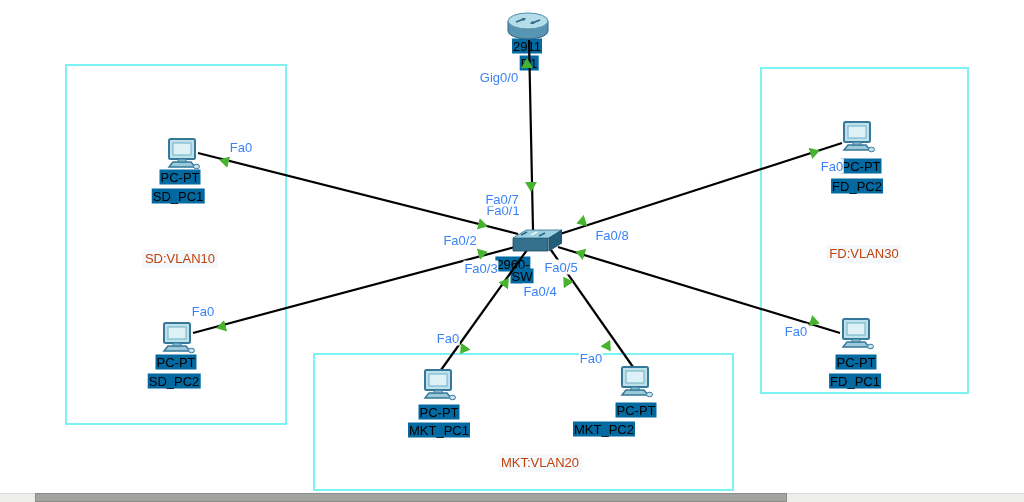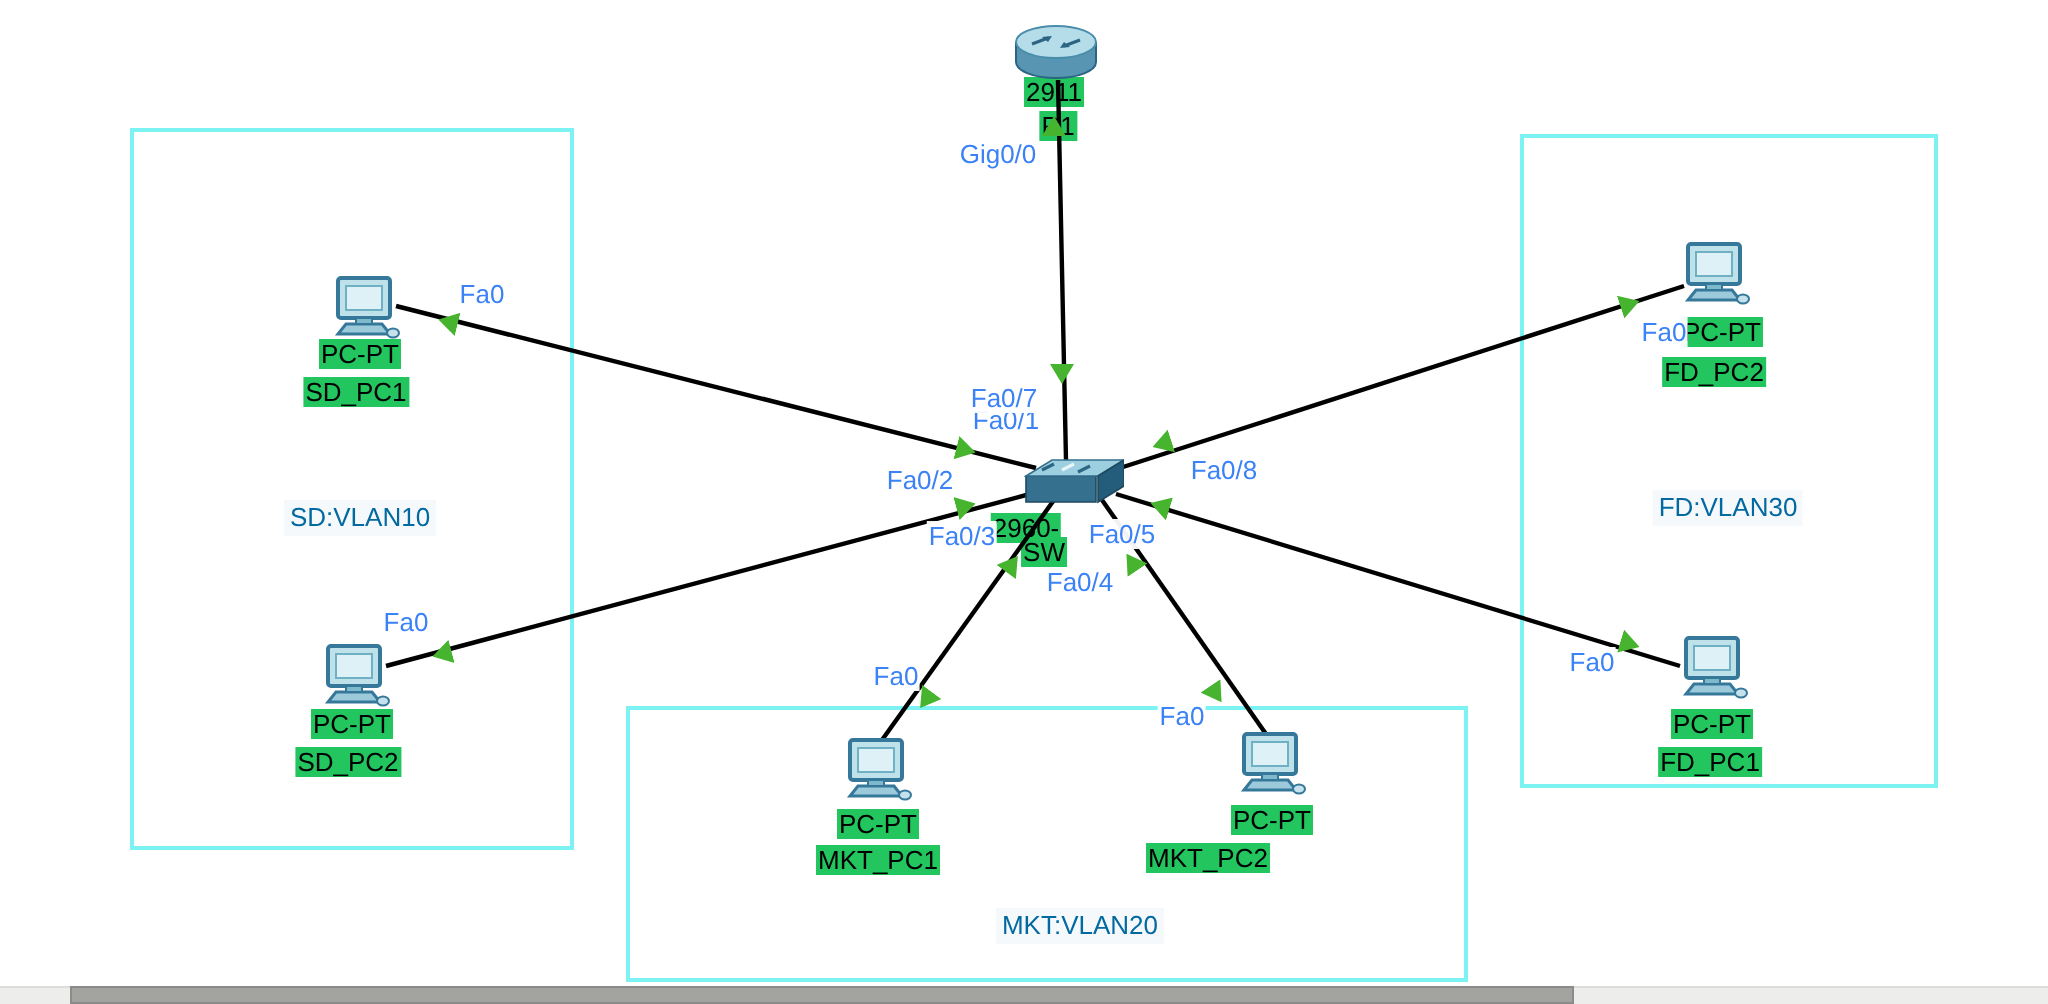--- a/index.html
+++ b/index.html
@@ -1,22 +1,22 @@
 <!DOCTYPE html>
 <html><head>
 <meta charset="utf-8">
 <style>
   html,body{margin:0;padding:0;background:#fff;}
   #canvas{position:relative;width:1024px;height:502px;background:#ffffff;overflow:hidden;
           font-family:"Liberation Sans",sans-serif;}
   .vlanbox{position:absolute;border:2px solid #7df2f2;background:transparent;}
   .lbl{position:absolute;transform:translate(-50%,-50%);font-size:13px;line-height:15px;
-       color:#000;white-space:nowrap;background:#22c55e;padding:0 1px;}
+       color:#000;white-space:nowrap;background:#0369a1;padding:0 1px;}
   .vlbl{position:absolute;transform:translate(-50%,-50%);font-size:13px;line-height:16px;
-       color:#0369a1;white-space:nowrap;background:#f6f9fb;padding:1px 3px;}
+       color:#c2410c;white-space:nowrap;background:#f6f9fb;padding:1px 3px;}
   .plbl{position:absolute;transform:translate(-50%,-50%);font-size:13px;line-height:15px;
        color:#3b82f6;white-space:nowrap;background:rgba(255,255,255,0.95);padding:0 1px;}
   .icon{position:absolute;}
   svg.links{position:absolute;left:0;top:0;width:1024px;height:502px;}
   svg.links line{stroke:#000;stroke-width:2.2;}
   .tri{position:absolute;width:12px;height:10px;background:#46b42e;
        clip-path:polygon(50% 0,100% 100%,0 100%);transform-origin:50% 50%;}
   .sb-track{position:absolute;left:0;top:493px;width:1024px;height:9px;background:#ededeb;
             border-top:1px solid #dcdcda;}
   .sb-thumb{position:absolute;left:35px;top:493px;width:752px;height:9px;background:#a3a3a0;

